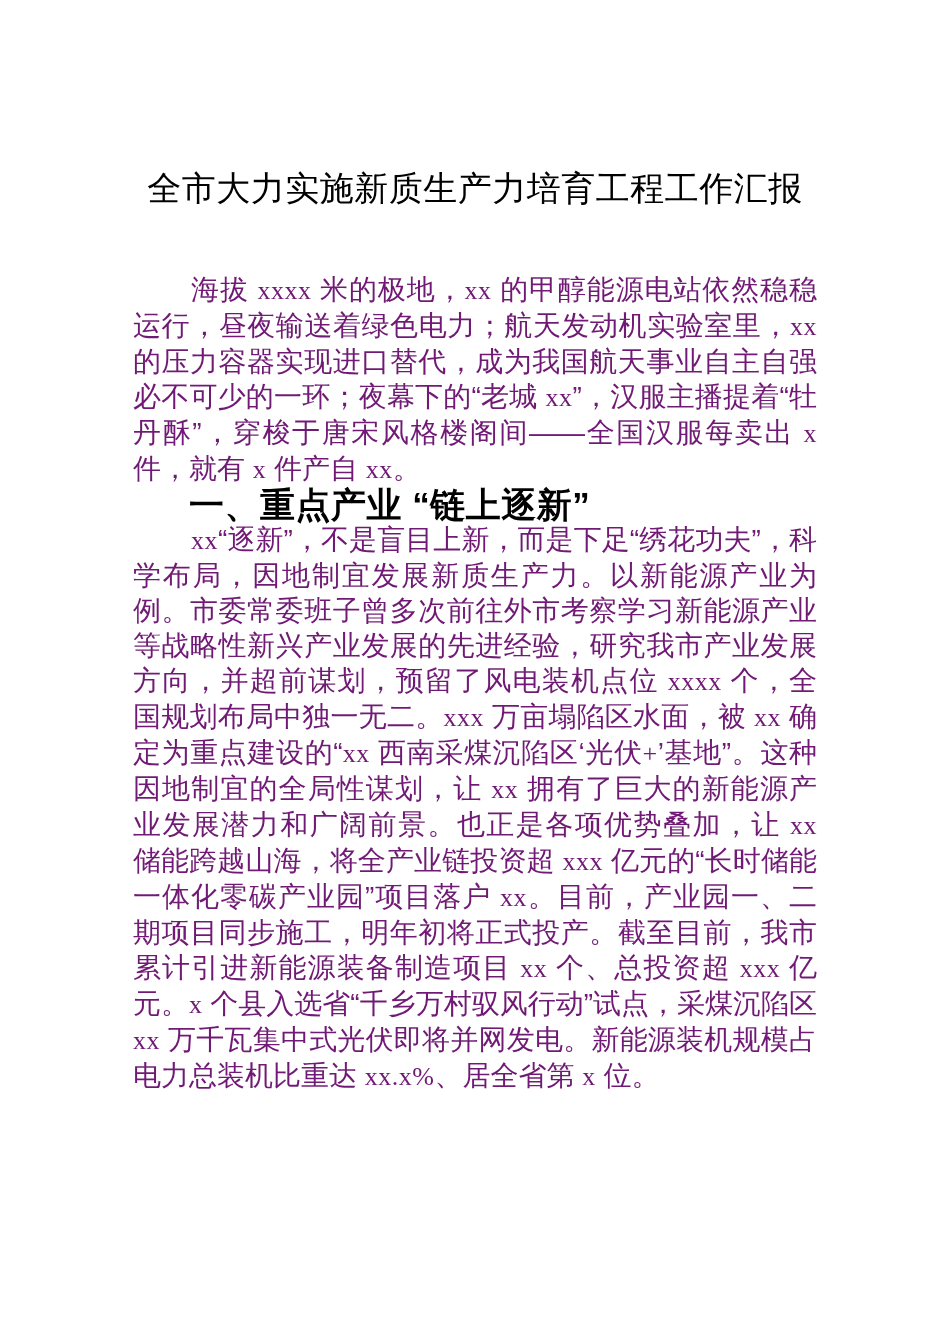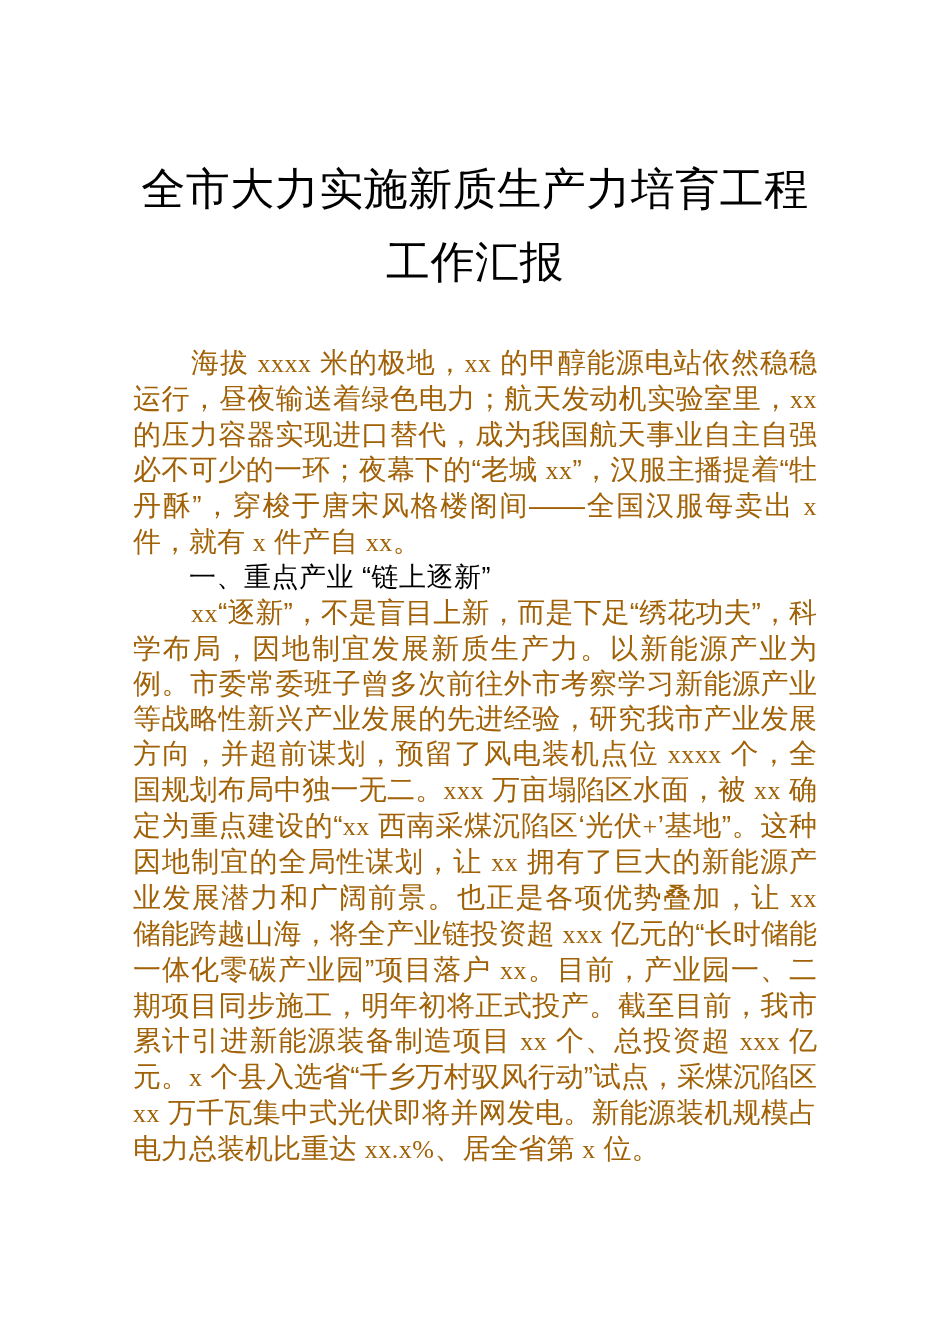--- a/index.html
+++ b/index.html
@@ -21,55 +21,55 @@
   .doc-body {
     position: absolute;
     left: 133px;
     top: 0;
     width: 684px;
   }
 
   
   .doc-title {
     font-family: "Liberation Sans", "DejaVu Sans", sans-serif;
-    font-size: 44px;
+    font-size: 34px;
     line-height: 73px;
     color: #000000;
     text-align: center;
     letter-spacing: 0.5px;
     margin: 0;
     padding-top: 152px;
     font-weight: 500;
     white-space: normal;
   }
 
   
   .para {
     font-family: "Liberation Sans", "DejaVu Sans", sans-serif;
     font-size: 28px;
     line-height: 35px;
-    color: #a16207;
+    color: #701a75;
     margin: 0;
     text-align: justify;
     text-justify: inter-character;
     text-indent: 58px;
     letter-spacing: 0;
     word-break: break-all;
   }
 
   .para.first {
     margin-top: 47px;
   }
 
   .heading {
     font-family: "Liberation Sans", "DejaVu Sans", sans-serif;
-    font-size: 27px;
+    font-size: 35px;
     line-height: 35px;
     color: #000000;
-    font-weight: normal;
+    font-weight: bold;
     margin: 0;
     text-indent: 56px;
     letter-spacing: 0.5px;
   }
 
   
   .lat {
     font-family: "Liberation Serif", "DejaVu Serif", serif;
     font-size: 26px;
     letter-spacing: 0.5px;

